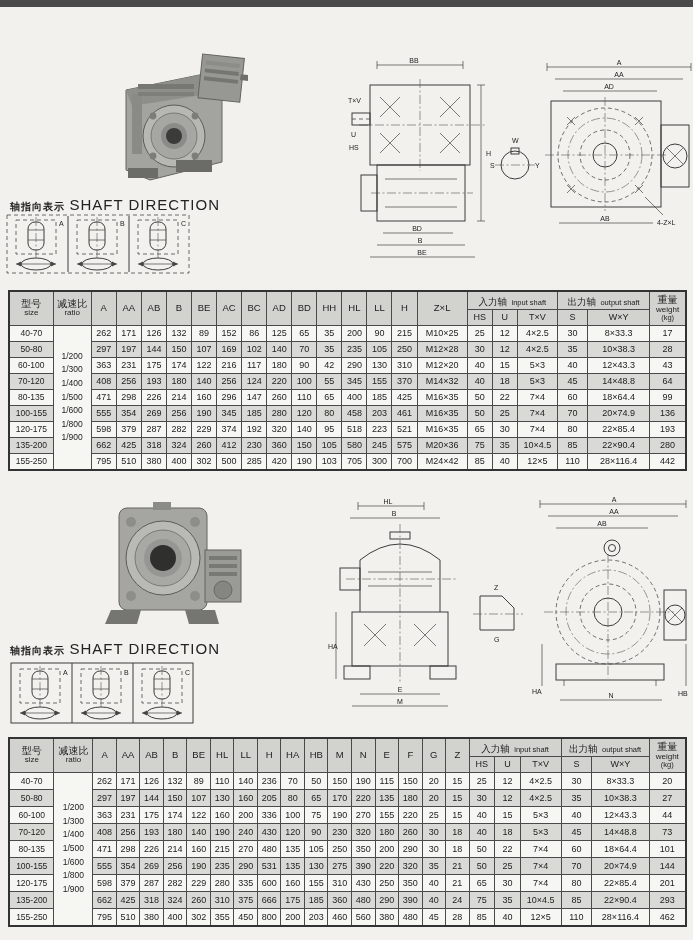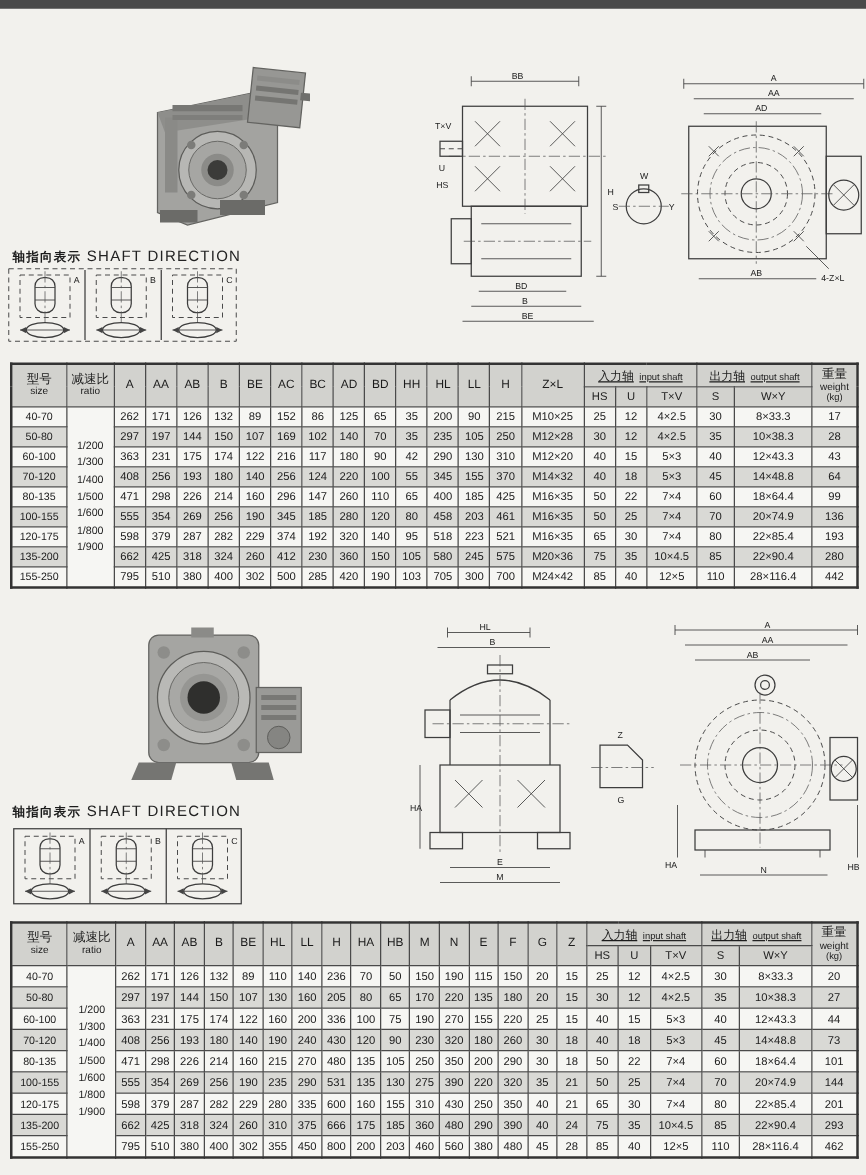--- a/index.html
+++ b/index.html
@@ -6,35 +6,35 @@
   .page{position:relative;width:693px;height:940px;background:#f2f1ed;overflow:hidden;
         font-family:"Liberation Sans",sans-serif;color:#1c1c1c;}
   .topbar{position:absolute;top:0;left:0;width:693px;height:7px;background:#4a4a4a;}
 
   .sec-title{position:absolute;font-family:"Liberation Serif",serif;font-weight:bold;
              font-size:21px;letter-spacing:2px;color:#111;}
   .sec-title .suffix{font-size:18px;letter-spacing:0;}
 
   .shaft-caption{position:absolute;white-space:nowrap;}
   .shaft-caption .zh{font-weight:bold;font-size:10px;letter-spacing:1px;}
-  .shaft-caption .en{font-size:12px;letter-spacing:1px;color:#222;}
+  .shaft-caption .en{font-size:15px;letter-spacing:1px;color:#222;}
 
   .photo,.drawing,.shaftbox{position:absolute;}
 
   table{position:absolute;border-collapse:collapse;table-layout:fixed;background:#f6f6f3;
         border:2px solid #333;}
   th,td{border:1px solid #4a4a4a;text-align:center;padding:0;overflow:hidden;
         white-space:nowrap;font-weight:normal;}
   th{background:#d2d2ce;line-height:1.05;}
   th .zh{font-size:10px;display:block;}
   th .en{font-size:8px;display:block;color:#222;}
   th .unit{font-size:7.5px;display:block;color:#222;}
   th.dim{font-size:9.5px;}
   th.sub{font-size:9px;height:15px;}
-  th.grp .zh,th.grp .en{display:inline;text-decoration:underline;}
+  th.grp .zh,th.grp .en{display:inline;}
   th.grp .zh{font-size:9.5px;}
   th.grp .en{font-size:7.5px;text-align:right;}
   td{font-size:9px;background:#f6f6f3;}
   #table1 td{height:15px;}
   #table2 td{height:16px;}
   tr.alt td{background:#d9d9d5;}
   td.ratio{background:#f6f6f3 !important;font-size:8.5px;line-height:1.6;}
   td.size{font-size:8.5px;}
 
   svg text{font-family:"Liberation Sans",sans-serif;fill:#222;}

